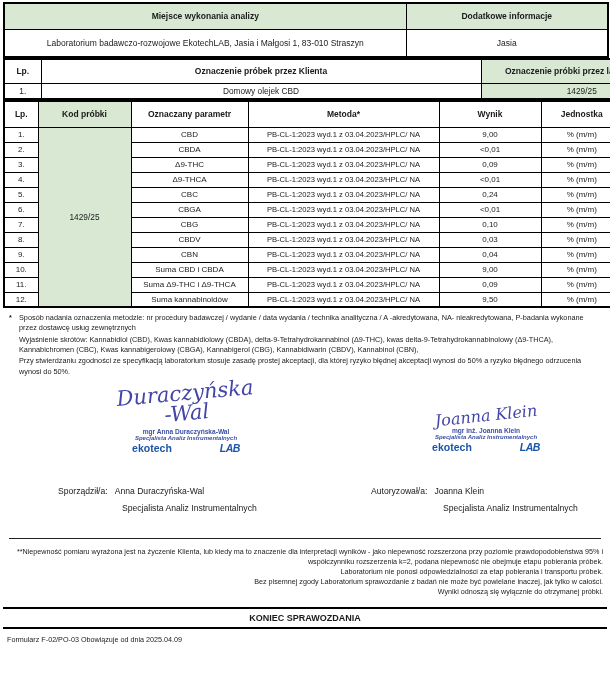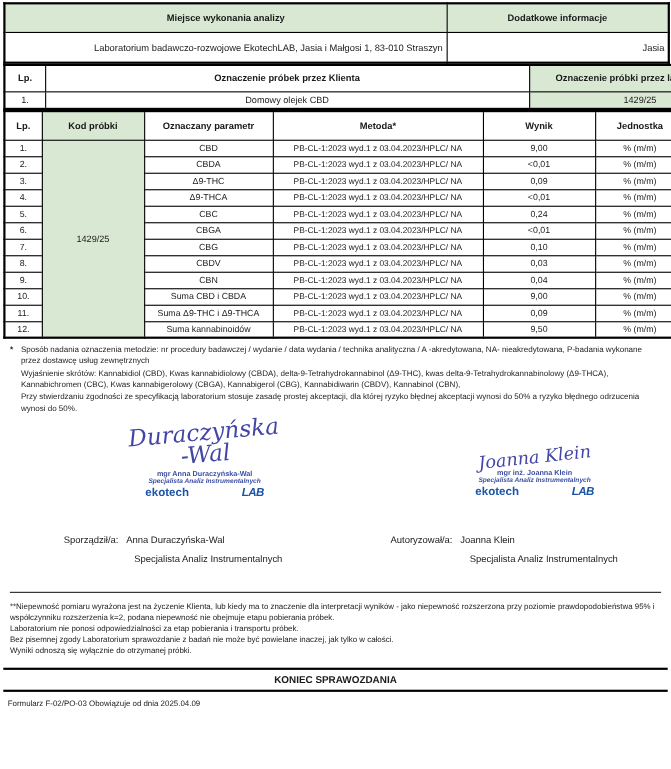--- a/index.html
+++ b/index.html
@@ -9,21 +9,21 @@
   
   table{border-collapse:collapse;width:604px;table-layout:fixed;}
   table,th,td{border:1px solid #000;}
   table{border-width:2px;}
   th,td{text-align:center;vertical-align:middle;padding:1px 3px;box-sizing:border-box;}
   th{font-weight:bold;font-size:8.5px;}
   td{font-size:8.5px;}
   .green{background:#d9e8d3;}
 
   .info-table th{height:26px;}
-  .info-table td{height:28px;text-align:right;}
+  .info-table td{height:28px;}
   .info-table .col-place{width:402px;}
   .info-table .col-extra{width:202px;}
 
   .section-heading{font-size:9.5px;font-weight:bold;margin:14px 0 5px 52px;}
 
   .id-table th{height:24px;}
   .id-table td{height:16px;font-size:8.3px;}
   .id-table .col-lp{width:37px;}
   .id-table .col-client{width:440px;}
   .id-table .col-lab{width:202px;}
@@ -54,30 +54,30 @@
   .sig-right .sig-script{font-size:16px;transform:rotate(-6deg);}
   .stamp-name{font-size:6.6px;font-weight:bold;margin-top:4px;}
   .stamp-role{font-size:6px;font-style:italic;font-weight:bold;}
   .stamp-logo{font-size:10.5px;font-weight:bold;color:#1a55a8;margin-top:1px;}
   .stamp-logo .logo-suffix{font-style:italic;letter-spacing:-0.5px;padding-left:48px;}
 
   
   .sign-off{position:relative;height:40px;font-size:8.6px;}
   .sign-col{position:absolute;top:0;}
   .sign-col-left{left:55px;}
-  .sign-col-right{left:352px;}
+  .sign-col-right{left:368px;}
   .sign-line{margin-bottom:7px;}
   .sign-label{display:inline-block;margin-right:7px;}
   .sign-role-left{margin-left:64px;}
   .sign-role-right{margin-left:72px;}
 
   .divider{border:none;border-top:1.5px solid #222;margin:12px 6px 0 6px;}
 
   .footnote-double{margin:8px 4px 0 6px;font-size:7.2px;line-height:1.38;}
-  .footnote-double p{margin:0;text-align:left;}
+  .footnote-double p{margin:0;text-align:right;}
 
   .end-banner{margin:10px 0 0 0;border-top:2.5px solid #000;border-bottom:2.5px solid #000;text-align:center;font-weight:bold;font-size:9px;padding:4px 0;}
   .form-footer{font-size:7.2px;margin:6px 0 0 4px;}
 </style>
 </head>
 <body>
 
 <div class="page">
 
   <table class="info-table">

